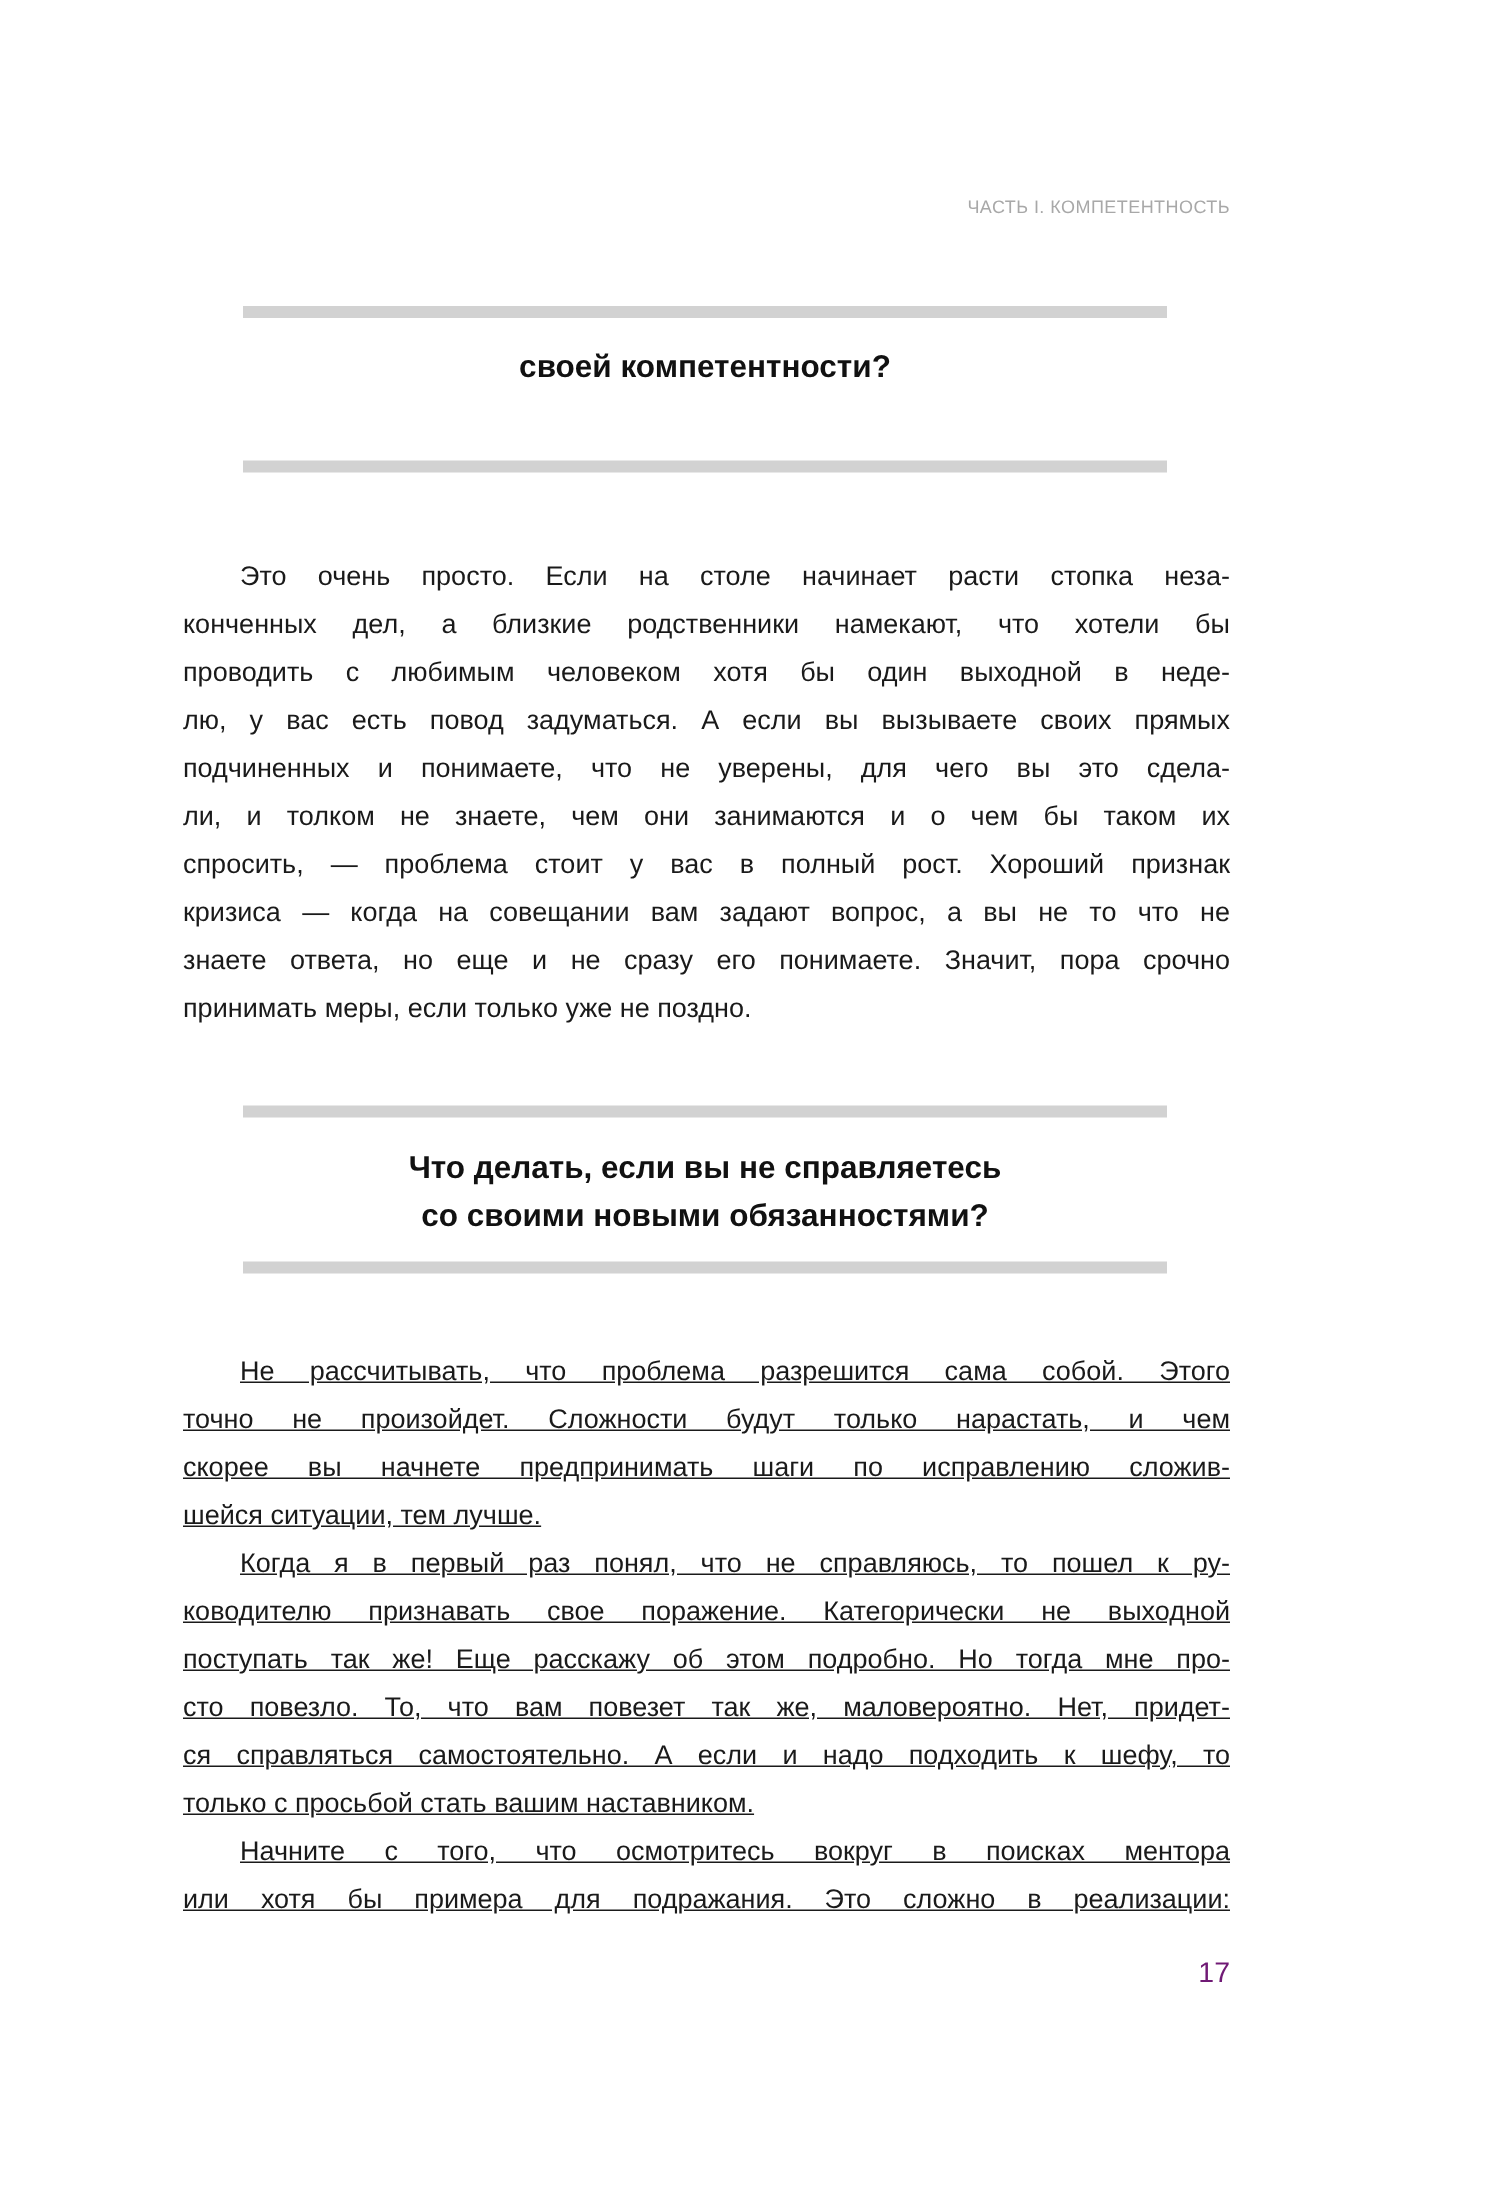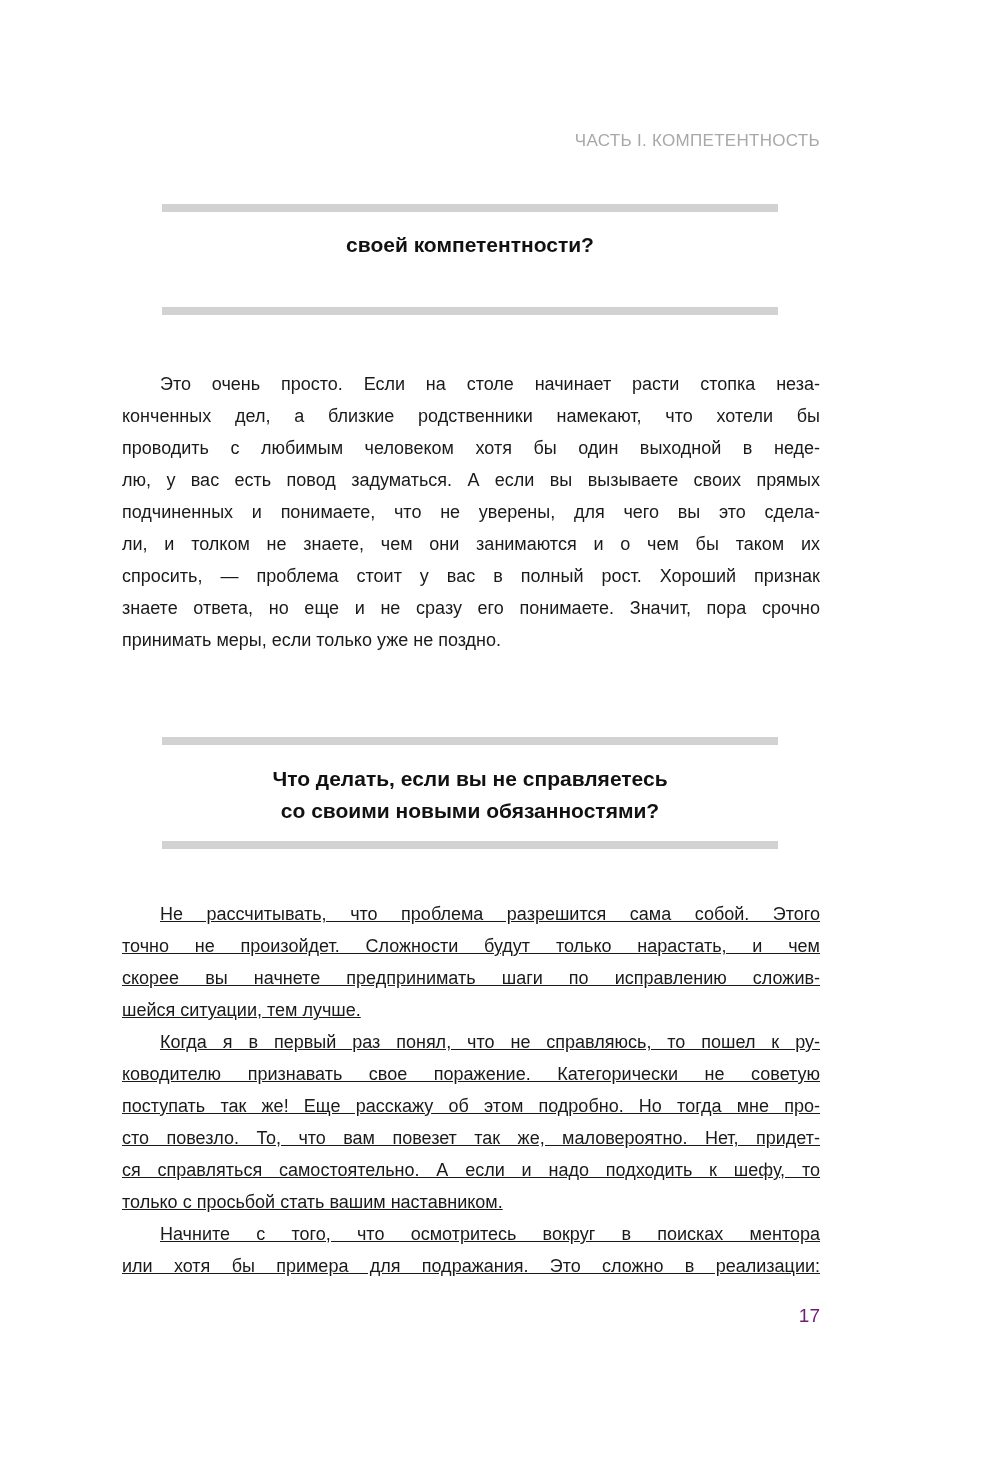--- a/index.html
+++ b/index.html
@@ -1,18 +1,18 @@
 <!DOCTYPE html>
 <html><head>
   <meta charset="utf-8">
   <style>
     html, body { margin: 0; padding: 0; background: #ffffff; }
     body { width: 1000px; height: 1467px; position: relative; overflow: hidden;
            font-family: "Liberation Sans", "DejaVu Sans", sans-serif; color: #1a1a1a; }
-    .running-head { position: absolute; top: 131px; right: 180px; font-size: 17px;
+    .running-head { position: absolute; top: 131px; right: 180px; font-size: 12px;
                     color: #a8a8a8; letter-spacing: 0.3px; }
     .bar { position: absolute; left: 162px; width: 616px; height: 8px; background: #d2d2d2; }
     .heading { position: absolute; left: 162px; width: 616px; text-align: center;
                font-weight: bold; font-size: 21px; line-height: 32px; color: #111; }
     .body-block { position: absolute; left: 122px; width: 698px; }
     .para { margin: 0; font-size: 18px; line-height: 32px; text-align: justify;
             text-indent: 38px; color: #1a1a1a; }
     .line { display: block; text-align: justify; text-align-last: justify; white-space: nowrap; }
     .line.last { text-align-last: left; }
     .line.indent { padding-left: 38px; }
@@ -32,20 +32,21 @@
 
   <div class="body-block" style="top:368px;">
     <p class="para" style="text-indent:0;">
       <span class="line indent">Это очень просто. Если на столе начинает расти стопка неза-</span>
       <span class="line">конченных дел, а близкие родственники намекают, что хотели бы</span>
       <span class="line">проводить с любимым человеком хотя бы один выходной в неде-</span>
       <span class="line">лю, у вас есть повод задуматься. А если вы вызываете своих прямых</span>
       <span class="line">подчиненных и понимаете, что не уверены, для чего вы это сдела-</span>
       <span class="line">ли, и толком не знаете, чем они занимаются и о чем бы таком их</span>
       <span class="line">спросить, — проблема стоит у вас в полный рост. Хороший признак</span>
+      <span class="line">кризиса — когда на совещании вам задают вопрос, а вы не то что не</span>
       <span class="line">знаете ответа, но еще и не сразу его понимаете. Значит, пора срочно</span>
       <span class="line last">принимать меры, если только уже не поздно.</span>
     </p>
   </div>
 
   <div class="bar" style="top:737px;"></div>
   <div class="heading" style="top:763px;">
     <span class="line last" style="text-align:right;text-align-last:center;">Что делать, если вы не справляетесь</span>
     <span class="line last" style="text-align:center;text-align-last:center;">со своими новыми обязанностями?</span>
   </div>
@@ -53,21 +54,21 @@
 
   <div class="body-block" style="top:898px;text-decoration:underline;">
     <p class="para" style="text-indent:0;">
       <span class="line indent">Не рассчитывать, что проблема разрешится сама собой. Этого</span>
       <span class="line">точно не произойдет. Сложности будут только нарастать, и чем</span>
       <span class="line">скорее вы начнете предпринимать шаги по исправлению сложив-</span>
       <span class="line last">шейся ситуации, тем лучше.</span>
     </p>
     <p class="para" style="text-indent:0;">
       <span class="line indent">Когда я в первый раз понял, что не справляюсь, то пошел к ру-</span>
-      <span class="line">ководителю признавать свое поражение. Категорически не советую</span>
+      <span class="line">ководителю признавать свое поражение. Категорически не выходной</span>
       <span class="line">поступать так же! Еще расскажу об этом подробно. Но тогда мне про-</span>
       <span class="line">сто повезло. То, что вам повезет так же, маловероятно. Нет, придет-</span>
       <span class="line">ся справляться самостоятельно. А если и надо подходить к шефу, то</span>
       <span class="line last">только с просьбой стать вашим наставником.</span>
     </p>
     <p class="para" style="text-indent:0;">
       <span class="line indent">Начните с того, что осмотритесь вокруг в поисках ментора</span>
       <span class="line">или хотя бы примера для подражания. Это сложно в реализации:</span>
     </p>
   </div>

